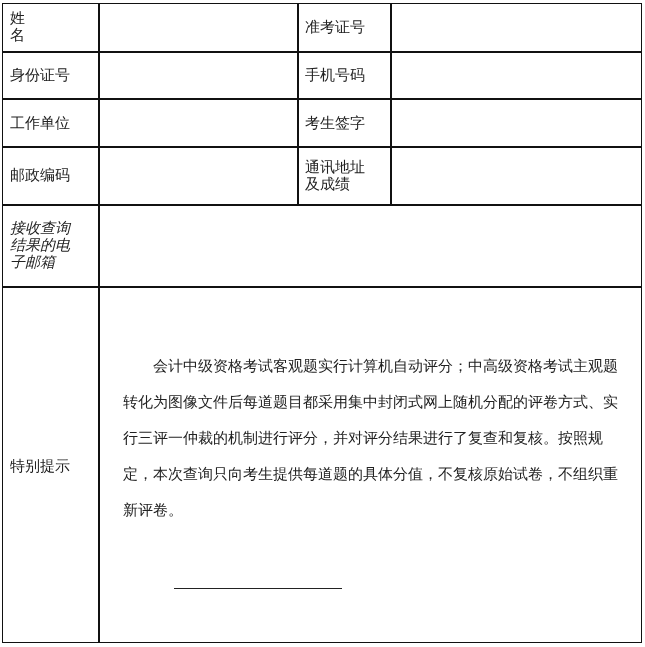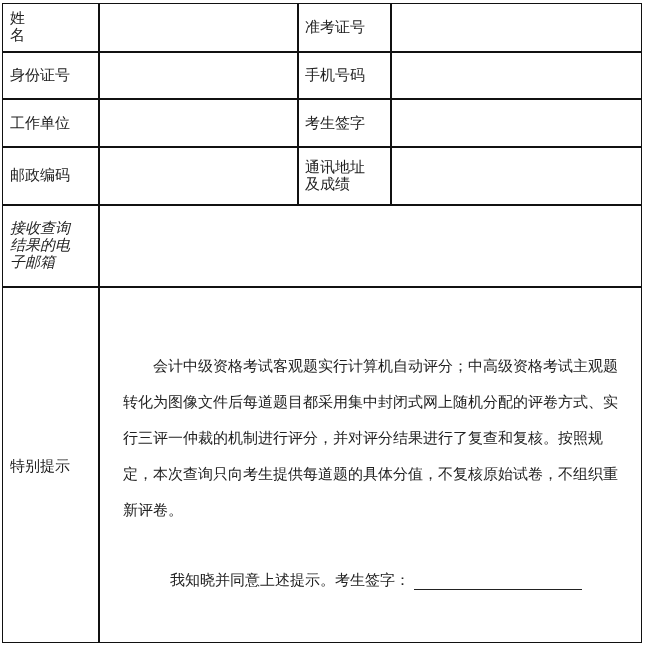--- a/index.html
+++ b/index.html
@@ -58,14 +58,14 @@
 <div class="lbl" style="left:10px;top:220px;white-space:pre;font-style:italic;">接收查询
 结果的电
 子邮箱</div>
 <div class="lbl" style="left:10px;top:458px;">特别提示</div>
 
 <div class="para">
   <p>会计中级资格考试客观题实行计算机自动评分；中高级资格考试主观题转化为图像文件后每道题目都采用集中封闭式网上随机分配的评卷方式、实行三评一仲裁的机制进行评分，并对评分结果进行了复查和复核。按照规定，本次查询只向考生提供每道题的具体分值，不复核原始试卷，不组织重新评卷。</p>
 </div>
 
 <div class="sign">
-  <span>我知晓并同意上述提示。考生签字：</span><span class="sign-line"></span>
+  <span class="sign-line"></span>
 </div>
 
 </body></html>

